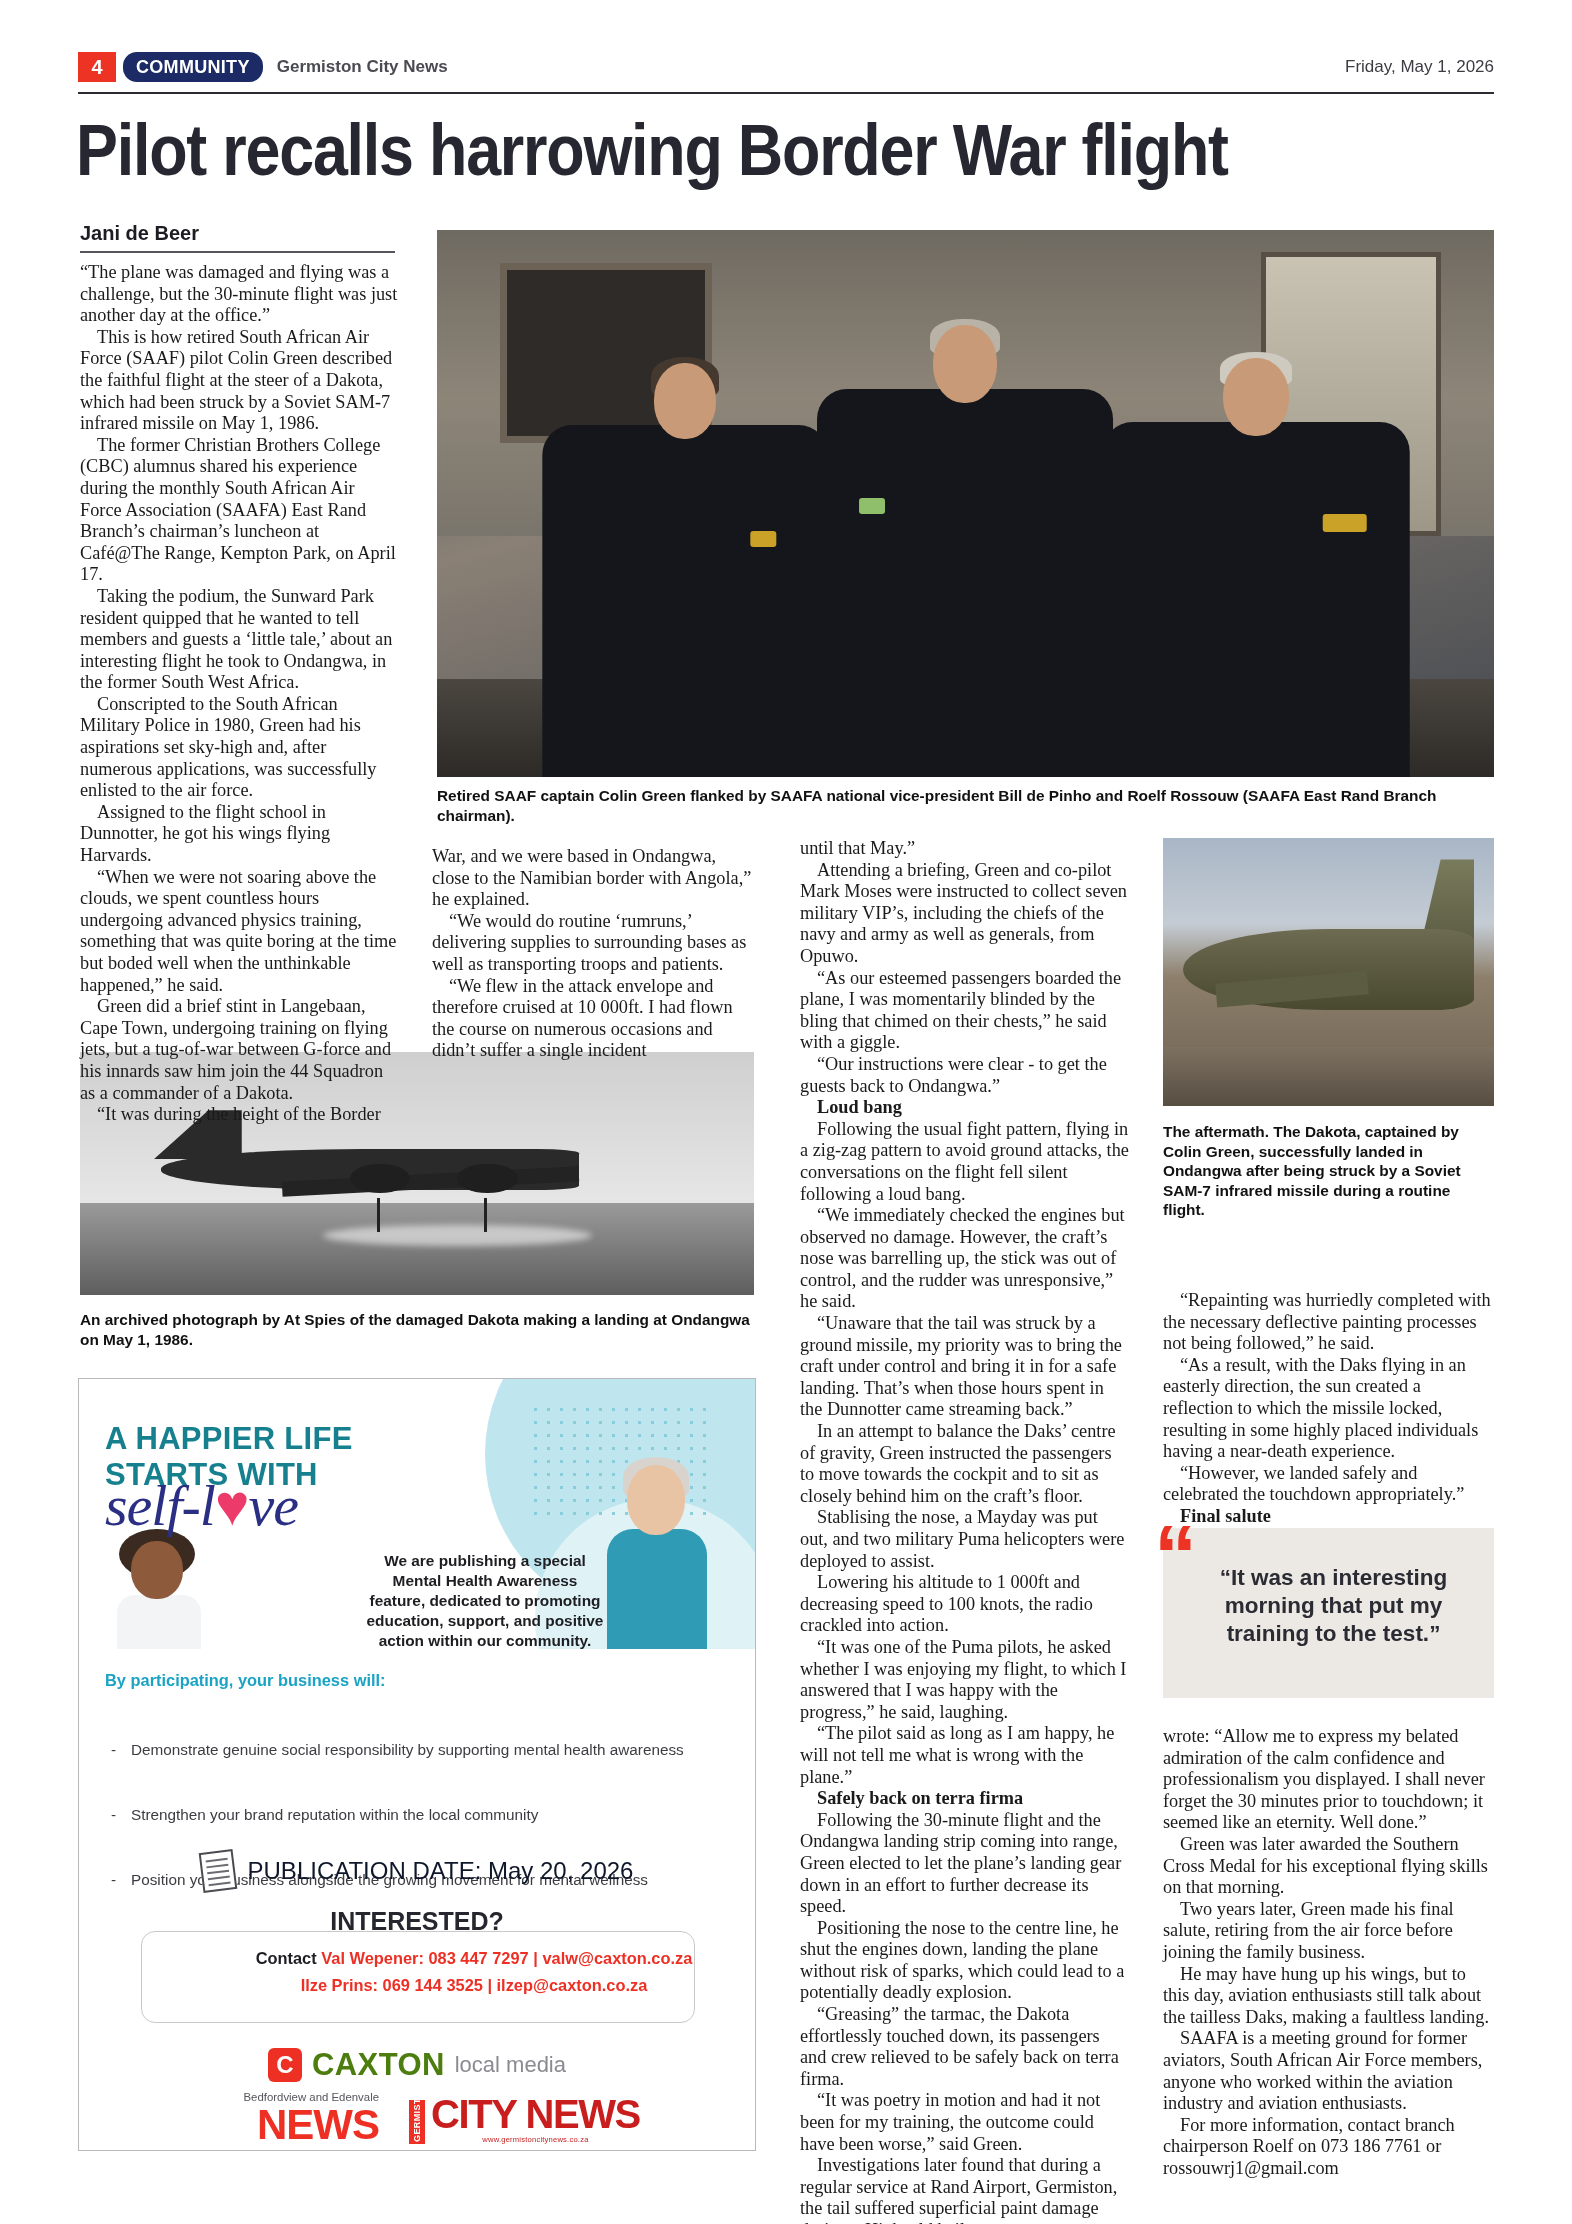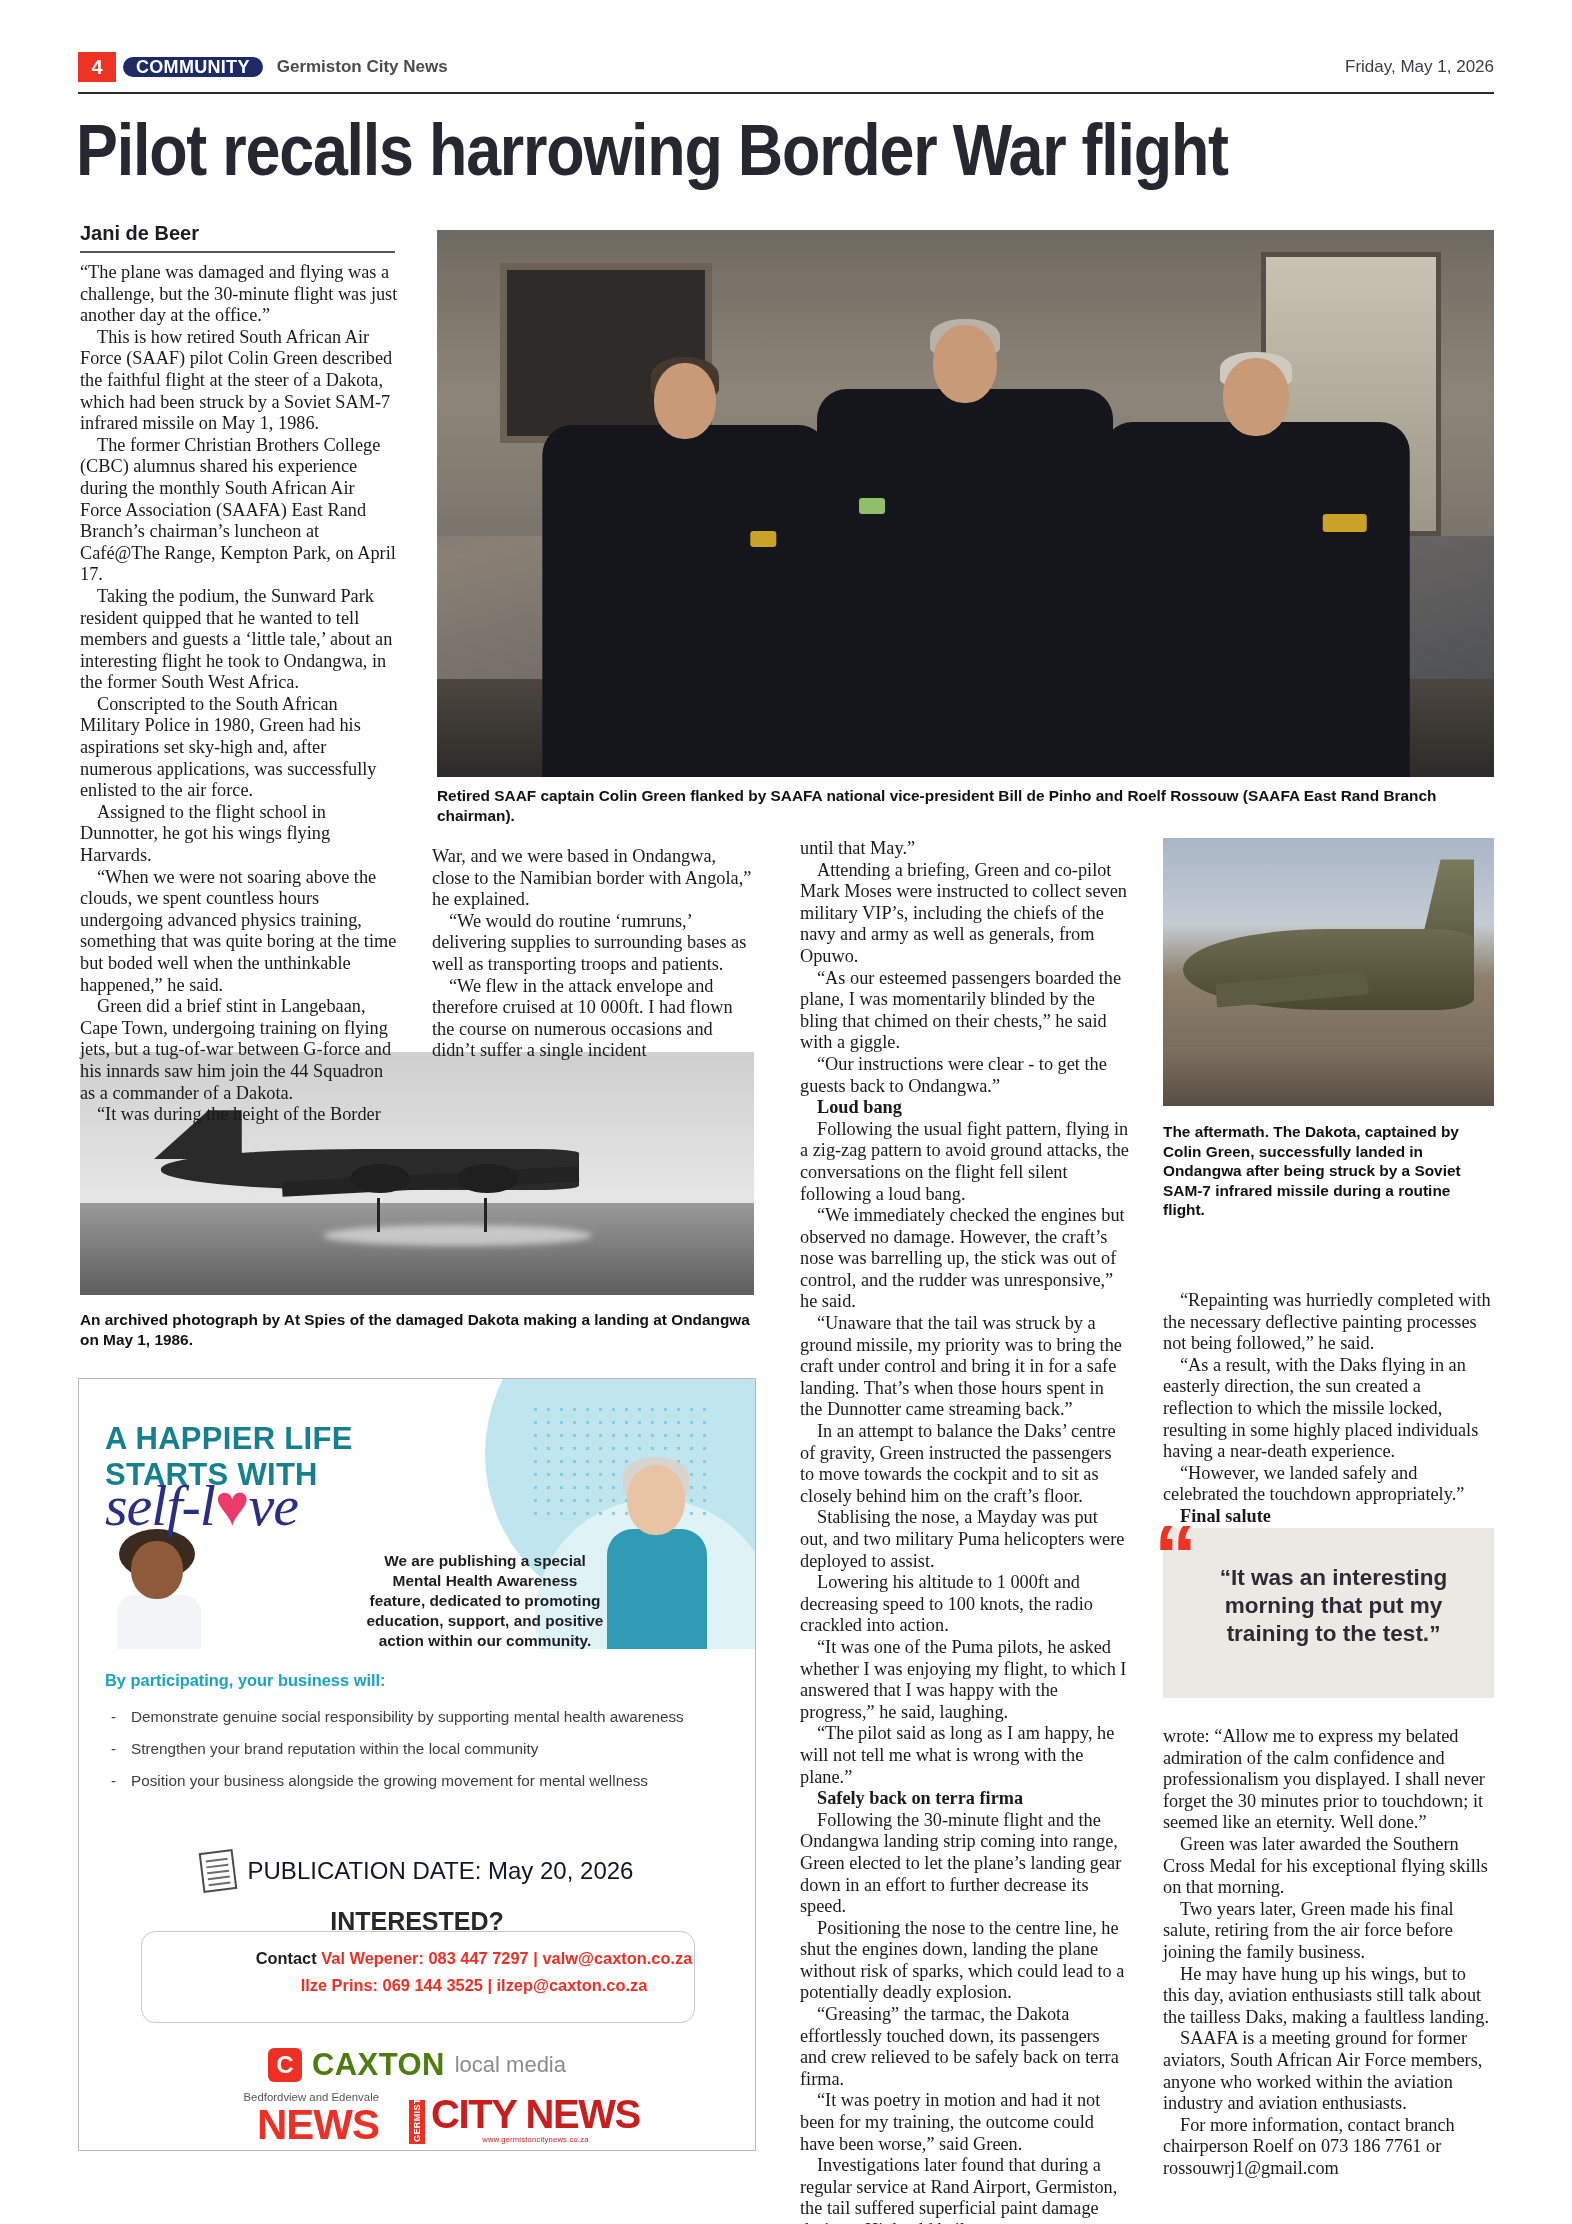--- a/index.html
+++ b/index.html
@@ -17,21 +17,21 @@
   .masthead {
     position: absolute; left: 78px; top: 50px; width: 1416px; height: 34px;
     display: flex; align-items: center;
   }
   .pagenum {
     background: #ed3424; color: #fff; width: 38px; height: 30px;
     display: flex; align-items: center; justify-content: center;
     font-family: "Liberation Sans", sans-serif; font-weight: bold; font-size: 20px;
   }
   .section-tag {
-    background: #1c2b66; color: #fff; height: 20px; margin-left: 7px; padding: 5px 13px;
+    background: #1c2b66; color: #fff; height: 30px; margin-left: 7px; padding: 5px 13px;
     display: flex; align-items: center;
     font-family: "Liberation Sans", sans-serif; font-weight: bold;
     font-size: 18px; letter-spacing: .3px; border-radius: 14px;
   }
   .pub-name {
     margin-left: 14px; color: #4a4a52;
     font-family: "Liberation Sans", sans-serif; font-weight: bold; font-size: 17px;
   }
   .issue-date {
     margin-left: auto; color: #3c3c42;
@@ -254,21 +254,21 @@
 
   .ad-sub {
     position:absolute; left:26px; top:292px;
     font-family:"Liberation Sans", sans-serif; font-weight:bold;
     font-size:16.4px; color:#1aa3c4;
   }
   .ad-list { position:absolute; left:26px; top:322px; width: 620px; }
   .ad-list li {
     list-style:none; font-family:"Liberation Sans", sans-serif;
     font-size:15.3px; line-height:32px; color:#3c3c42;
-    padding-left:26px; position:relative; white-space:nowrap;
+    padding-left:26px; position:relative; white-space:nowrap;margin-top:33px;
   }
   .ad-list li::before { content:"-"; position:absolute; left:6px; color:#3c3c42; }
 
   .ad-pubdate {
     position:absolute; left:0; right:0; top:472px;
     display:flex; align-items:center; justify-content:center; gap:13px;
     font-family:"Liberation Sans", sans-serif; font-weight:normal;
     font-size:24px; color:#0f172a;
   }
   .news-icon {

